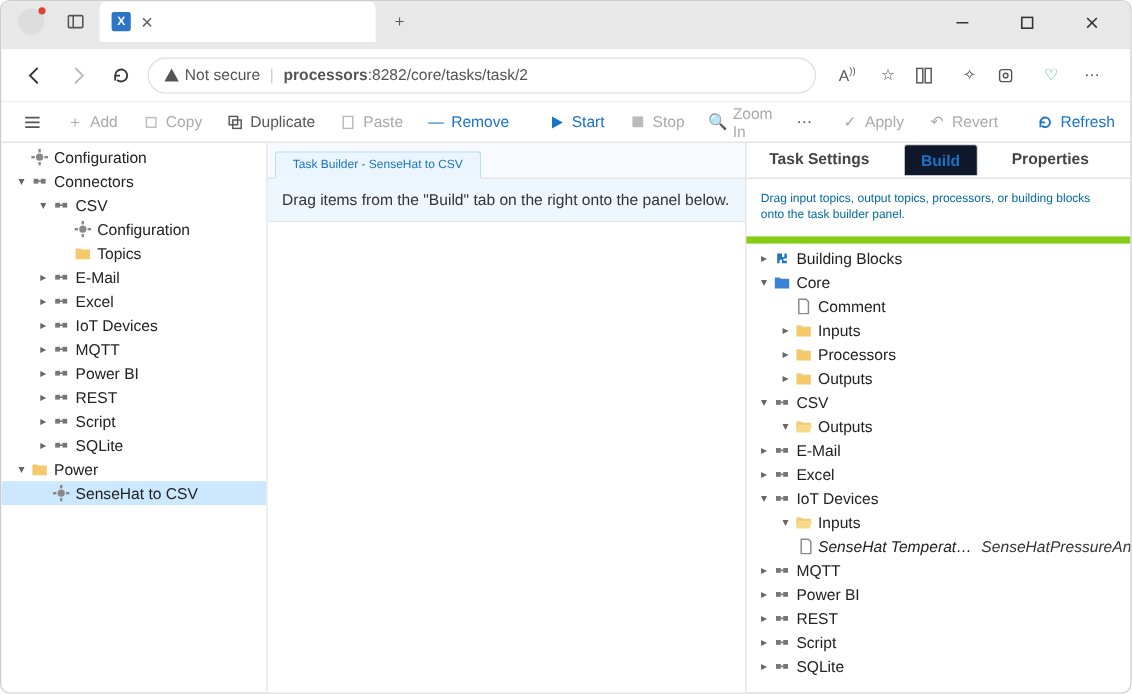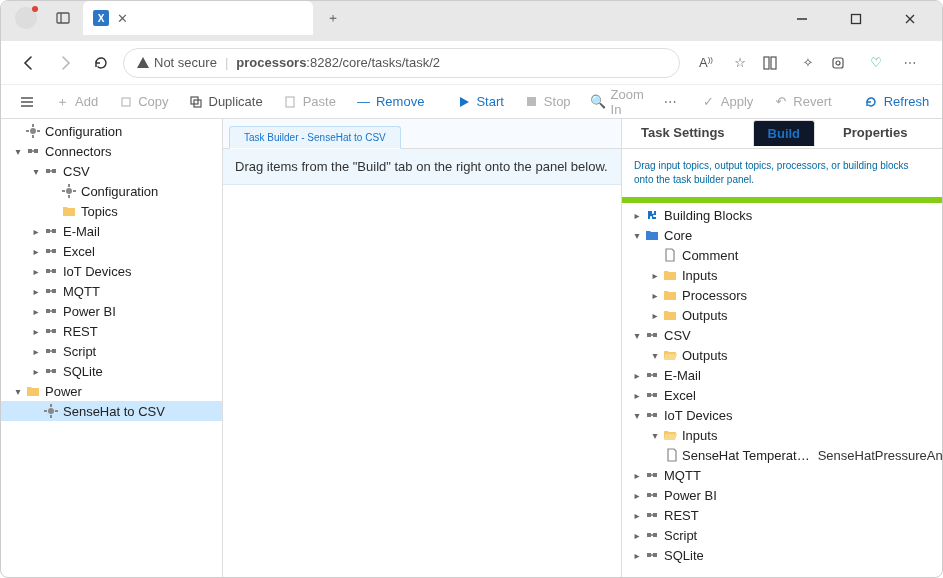--- a/index.html
+++ b/index.html
@@ -546,21 +546,21 @@
         <div class="tree-row" style="padding-left: 26px;">
           <span class="expander">▾</span>
           <span class="tree-icon">
             <svg width="15" height="12" viewBox="0 0 15 12">
               <path class="folder" d="M1 2h4l1 1h7v2H3l-2 6z"></path>
               <path fill="#f7d98a" d="M3 5h11l-2 6H1z"></path>
             </svg>
           </span>
           <span>Inputs</span>
         </div>
-        <div class="tree-row" style="padding-left: 44px;">
+        <div class="tree-row" style="padding-left: 44px; font-style: italic;">
           <span class="expander"></span>
           <span class="tree-icon">
             <svg width="12" height="14" viewBox="0 0 12 14">
               <path class="file" d="M2 1h6l2 2v10H2z"></path>
             </svg>
           </span>
           <span>SenseHat Temperat…</span>
           <span style="margin-left: 8px; color: rgb(51, 51, 51);">SenseHatPressureAnd…</span>
         </div>
         <div class="tree-row" style="padding-left: 8px;">

